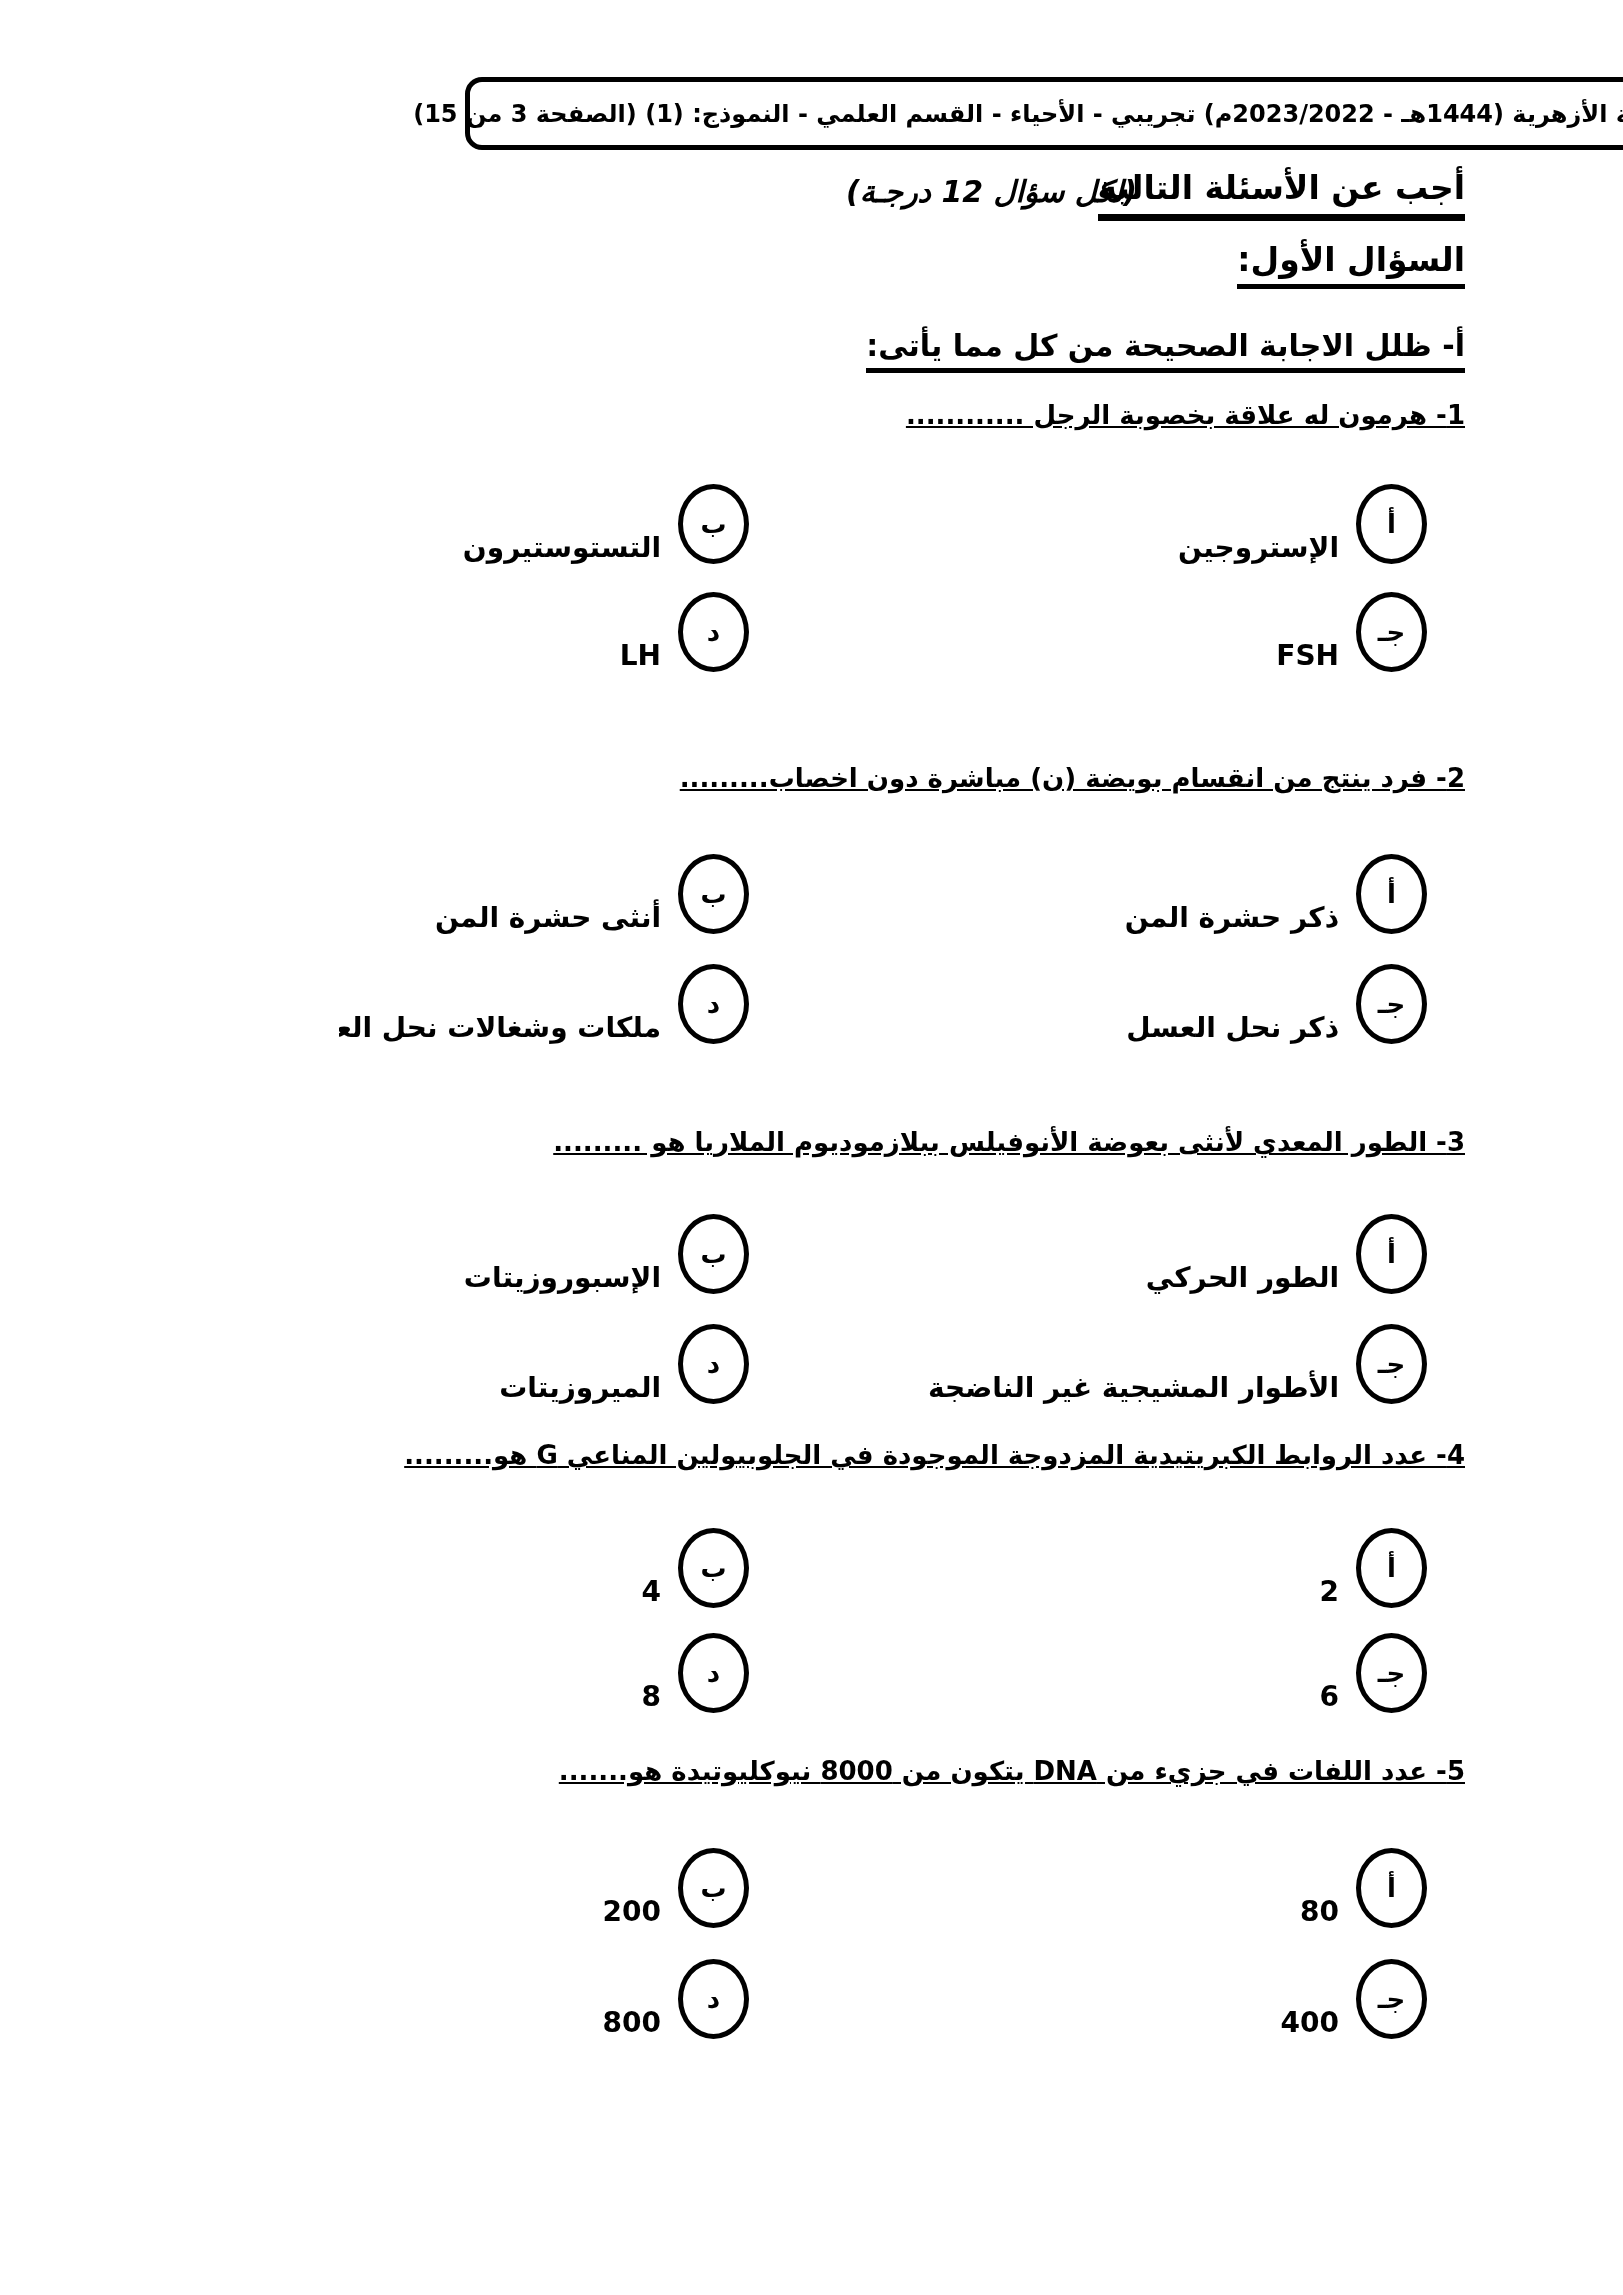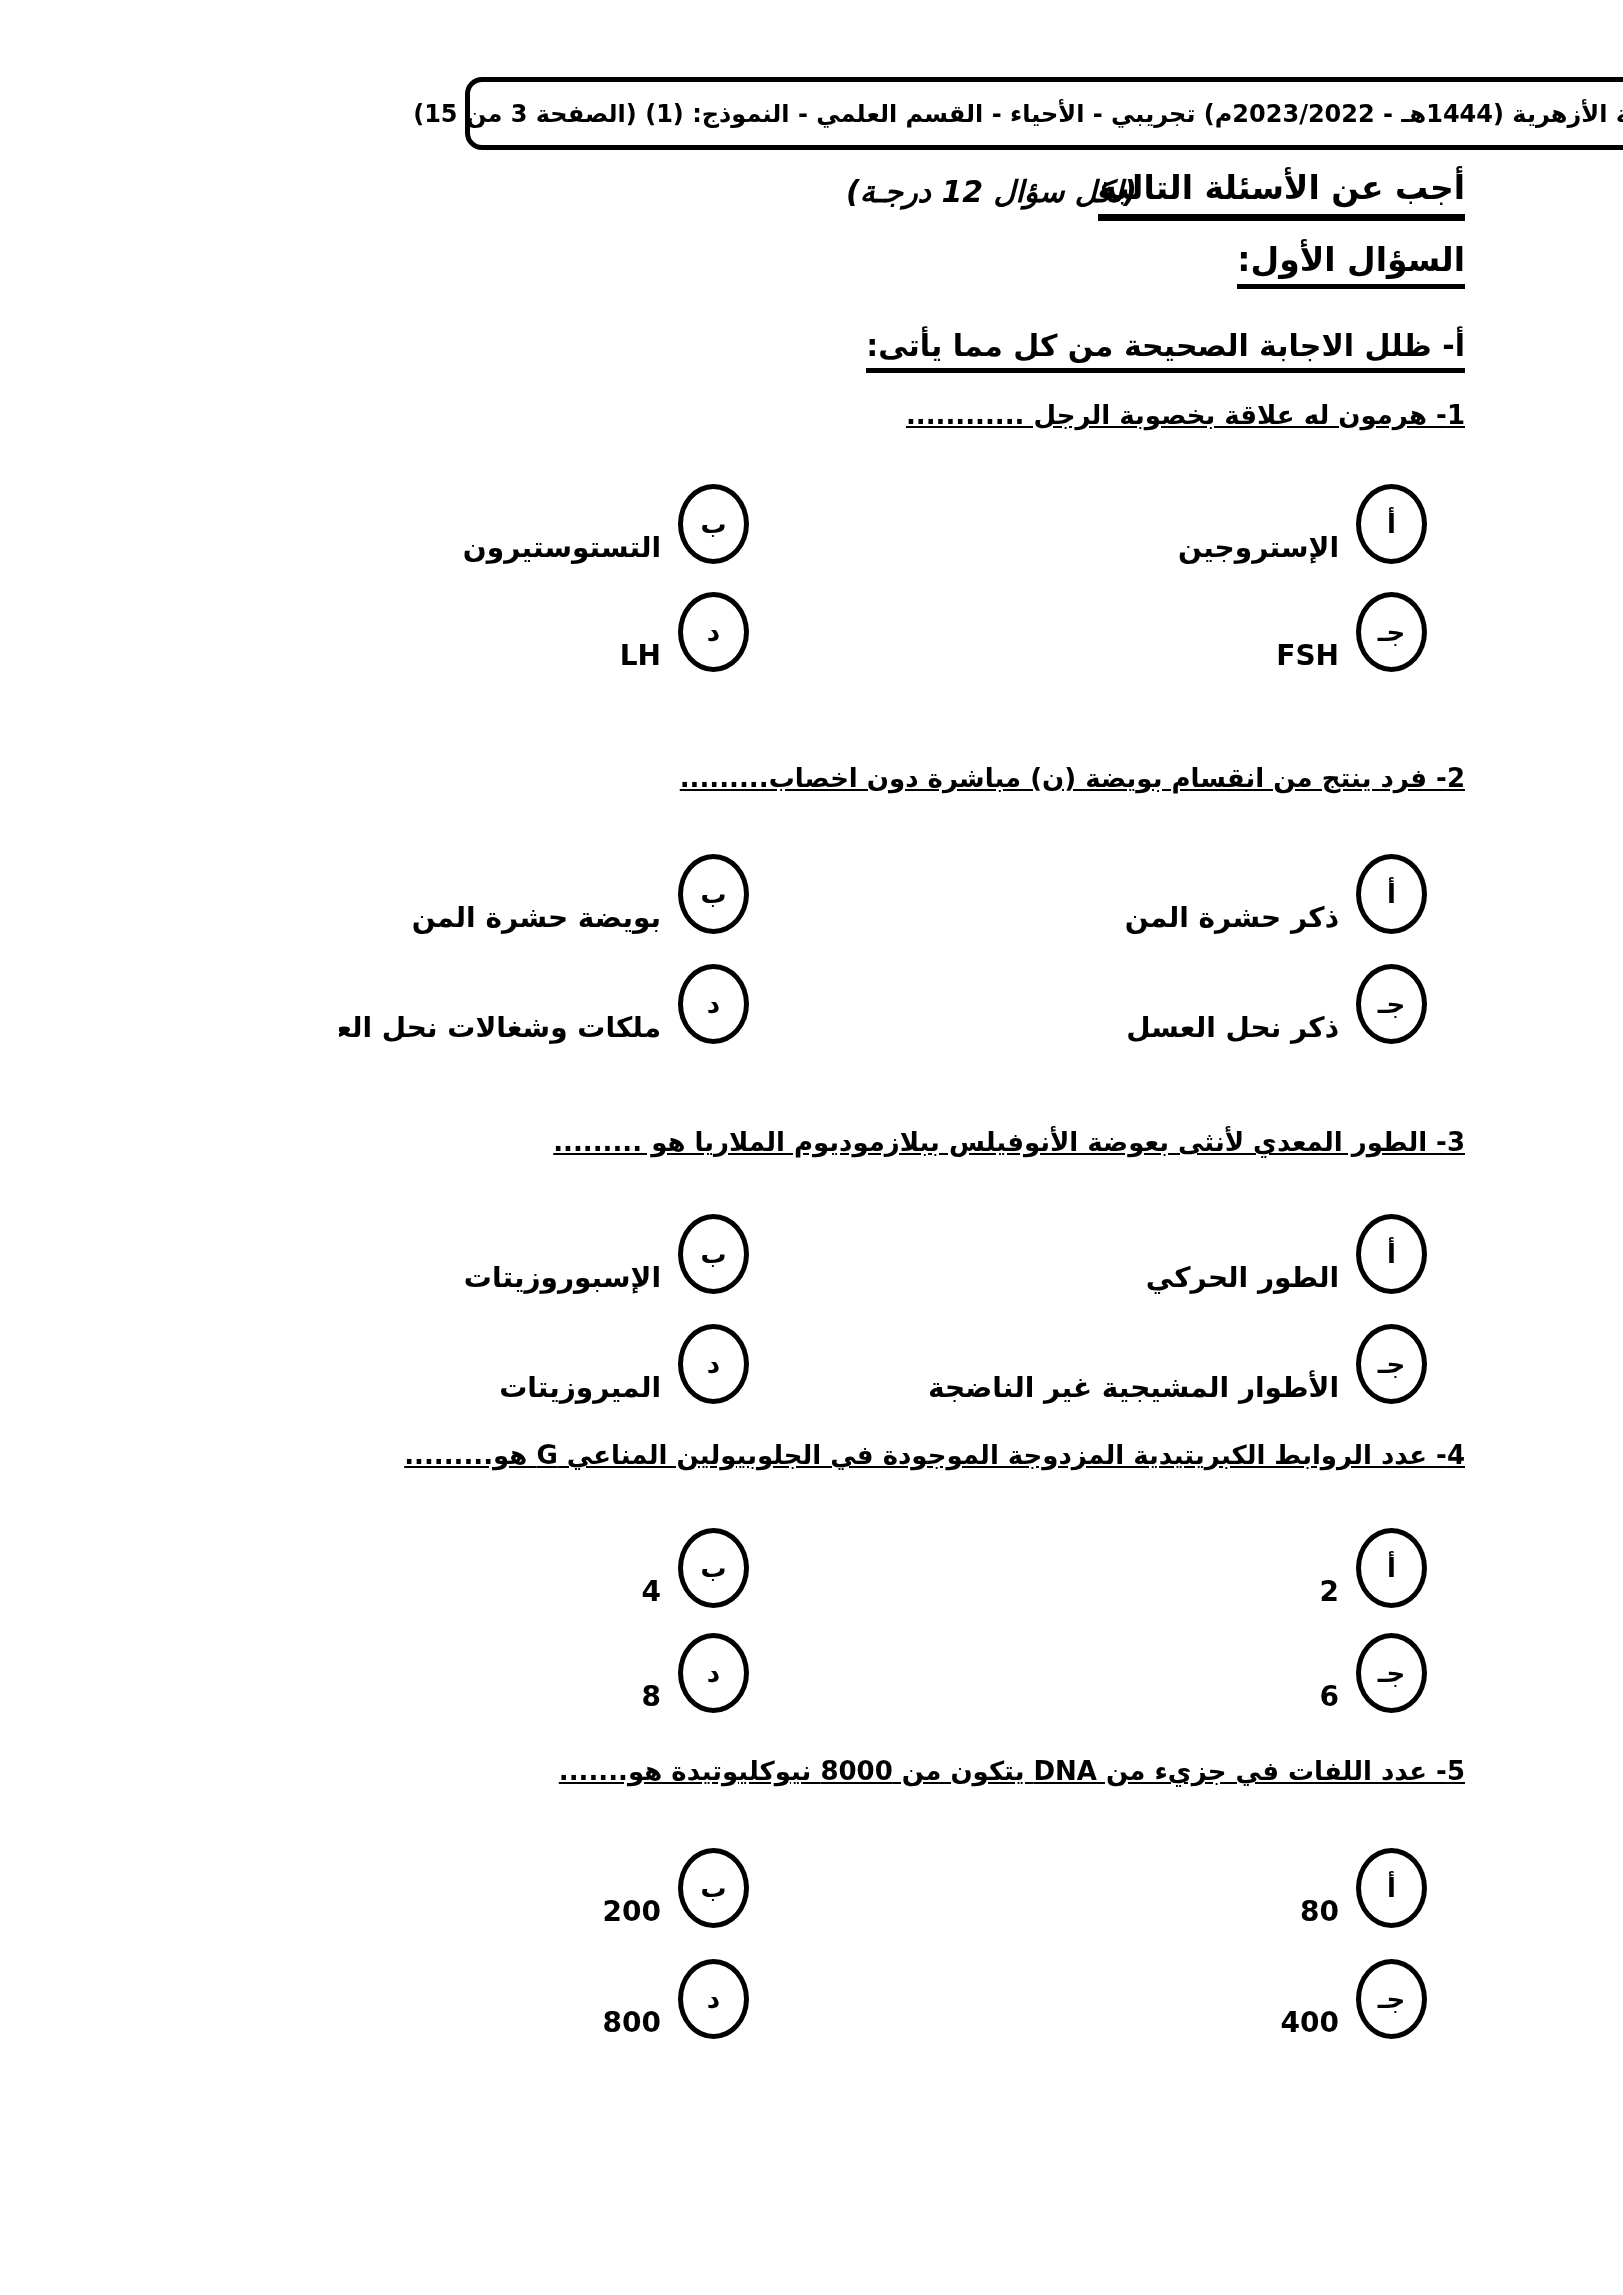--- a/index.html
+++ b/index.html
@@ -66,21 +66,21 @@
     <span class="opt-label">LH</span>
   </div>
 
   <div class="question q2">2- فرد ينتج من انقسام بويضة (ن) مباشرة دون اخصاب.........</div>
   <div class="option col-r" style="top:853px">
     <span class="bubble">أ</span>
     <span class="opt-label">ذكر حشرة المن</span>
   </div>
   <div class="option col-l" style="top:853px">
     <span class="bubble">ب</span>
-    <span class="opt-label">بويضة حشرة المن</span>
+    <span class="opt-label">أنثى حشرة المن</span>
   </div>
   <div class="option col-r" style="top:963px">
     <span class="bubble">جـ</span>
     <span class="opt-label">ذكر نحل العسل</span>
   </div>
   <div class="option col-l" style="top:963px">
     <span class="bubble">د</span>
     <span class="opt-label">ملكات وشغالات نحل العسل</span>
   </div>
 

